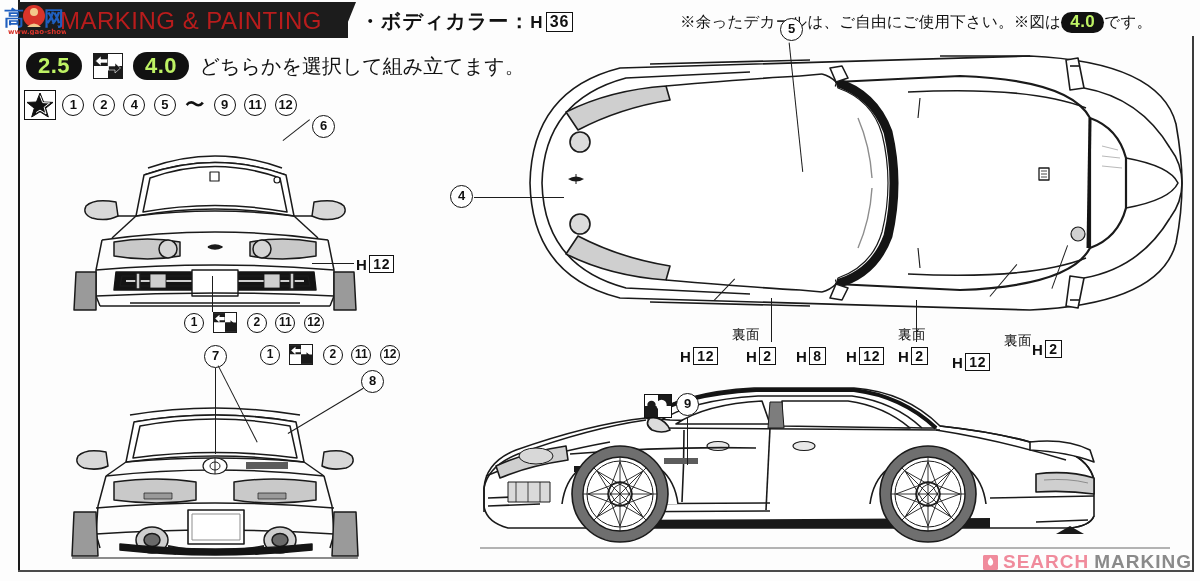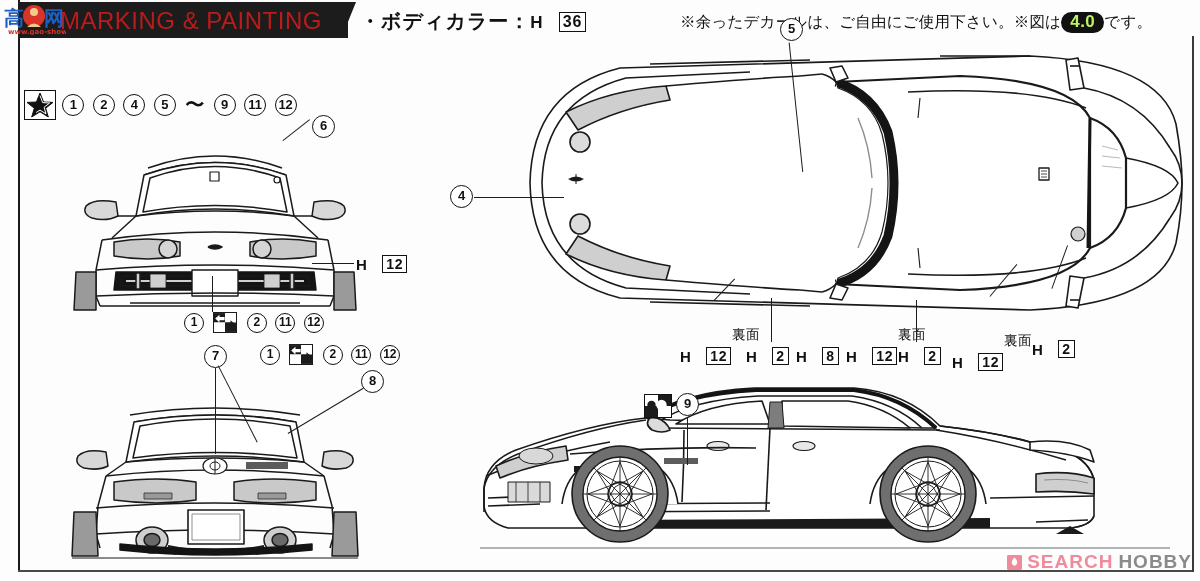--- a/index.html
+++ b/index.html
@@ -60,21 +60,21 @@
   .body-color .hx {
     font-size: 17px; font-weight: bold;
   }
   .boxnum {
     display: inline-block;
     border: 1.6px solid #111;
     padding: 0px 3px;
     font-size: 16px; font-weight: bold;
     line-height: 1.15;
     background: #fff;
-    margin-left: 15px;
+    margin-left: 2px;
     vertical-align: 1px;
     font-family: "Liberation Sans", sans-serif;
   }
   .note-top {
     position: absolute; left: 680px; top: 12px;
     font-size: 15.5px; color: #111; white-space: nowrap;
     letter-spacing: 0.2px;
   }
 
   
@@ -215,20 +215,36 @@
   <div class="banner-title">MARKING &amp;  PAINTING</div>
 
   <div class="body-color">
     <span>・ボディカラー：</span><span class="hx">H</span><span class="boxnum">36</span>
   </div>
 
   <div class="note-top">
     <span>※余ったデカールは、ご自由にご使用下さい。※図は</span><span class="pill" style="font-size:17px;padding:1px 9px 2px 9px;border-radius:11px;">4.0</span><span>です。</span>
   </div>
 
+  <div class="row-scale">
+    <span class="pill">2.5</span>
+    <span class="chk-arrow">
+      <svg width="28" height="24" viewBox="0 0 28 24">
+        <rect x="0" y="0" width="14" height="12" fill="#1b1b1b"></rect>
+        <rect x="14" y="0" width="14" height="12" fill="#ffffff"></rect>
+        <rect x="0" y="12" width="14" height="12" fill="#ffffff"></rect>
+        <rect x="14" y="12" width="14" height="12" fill="#1b1b1b"></rect>
+        <path d="M13.5 5 L7 5 L7 2 L1.5 7 L7 12 L7 9 L13.5 9 Z" fill="#ffffff" stroke="#1b1b1b" stroke-width="0.6"></path>
+        <path d="M14.5 12 L21 12 L21 9 L26.5 14 L21 19 L21 16 L14.5 16 Z" fill="#1b1b1b" stroke="#ffffff" stroke-width="0.6"></path>
+        <path d="M13.8 4.5 L13.8 16.5 L14.6 16.5 L14.6 4.5 Z" fill="#ffffff"></path>
+      </svg>
+    </span>
+    <span class="pill">4.0</span>
+    <span class="txt">どちらかを選択して組み立てます。</span>
+  </div>
 
   <div class="row-star">
     <span class="star-box">
       <svg width="30" height="28" viewBox="0 0 30 28" style="display:block">
         <path d="M15 2 L18.6 11 L28 11.4 L20.7 17.2 L23.3 26 L15 20.8 L6.7 26 L9.3 17.2 L2 11.4 L11.4 11 Z" fill="#111" stroke="#111" stroke-width="1"></path>
         <path d="M15 4.6 L17.7 11.6 L24.6 12 L19.1 16.3 L21 22.9 L15 19.1 L11.2 21.5" fill="none" stroke="#ffffff" stroke-width="1"></path>
       </svg>
     </span>
     <span class="circ">1</span>
     <span class="circ">2</span>
@@ -638,16 +654,16 @@
   </div>
 
   <div class="wm-br">
     <span class="mark">
       <svg width="15" height="15" viewBox="0 0 15 15" style="display:block">
         <rect width="15" height="15" rx="2" fill="#f08b9c"></rect>
         <path d="M7.5 2.5 C5 5 4 7 5.5 9.5 C6.3 11 8.7 11 9.5 9.5 C11 7 10 5 7.5 2.5 Z" fill="#ffffff"></path>
       </svg>
     </span>
     <span class="hobby">SEARCH</span>
-    <span class="search">HOBBY</span>
+    <span class="search">MARKING</span>
   </div>
 
 </div>
 
 </body></html>

